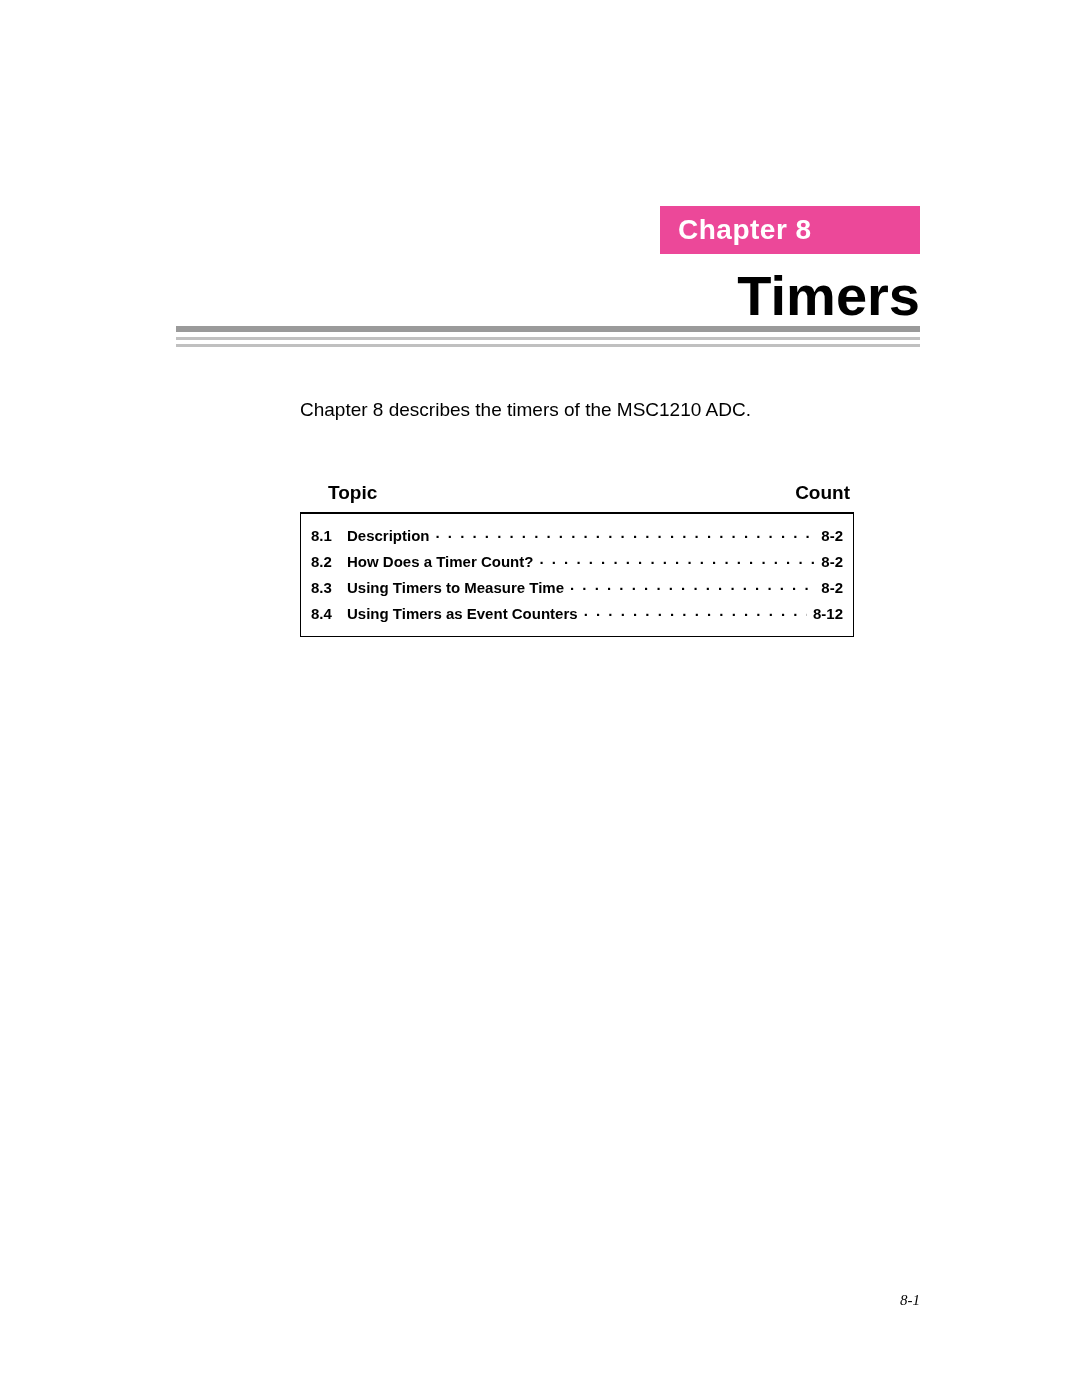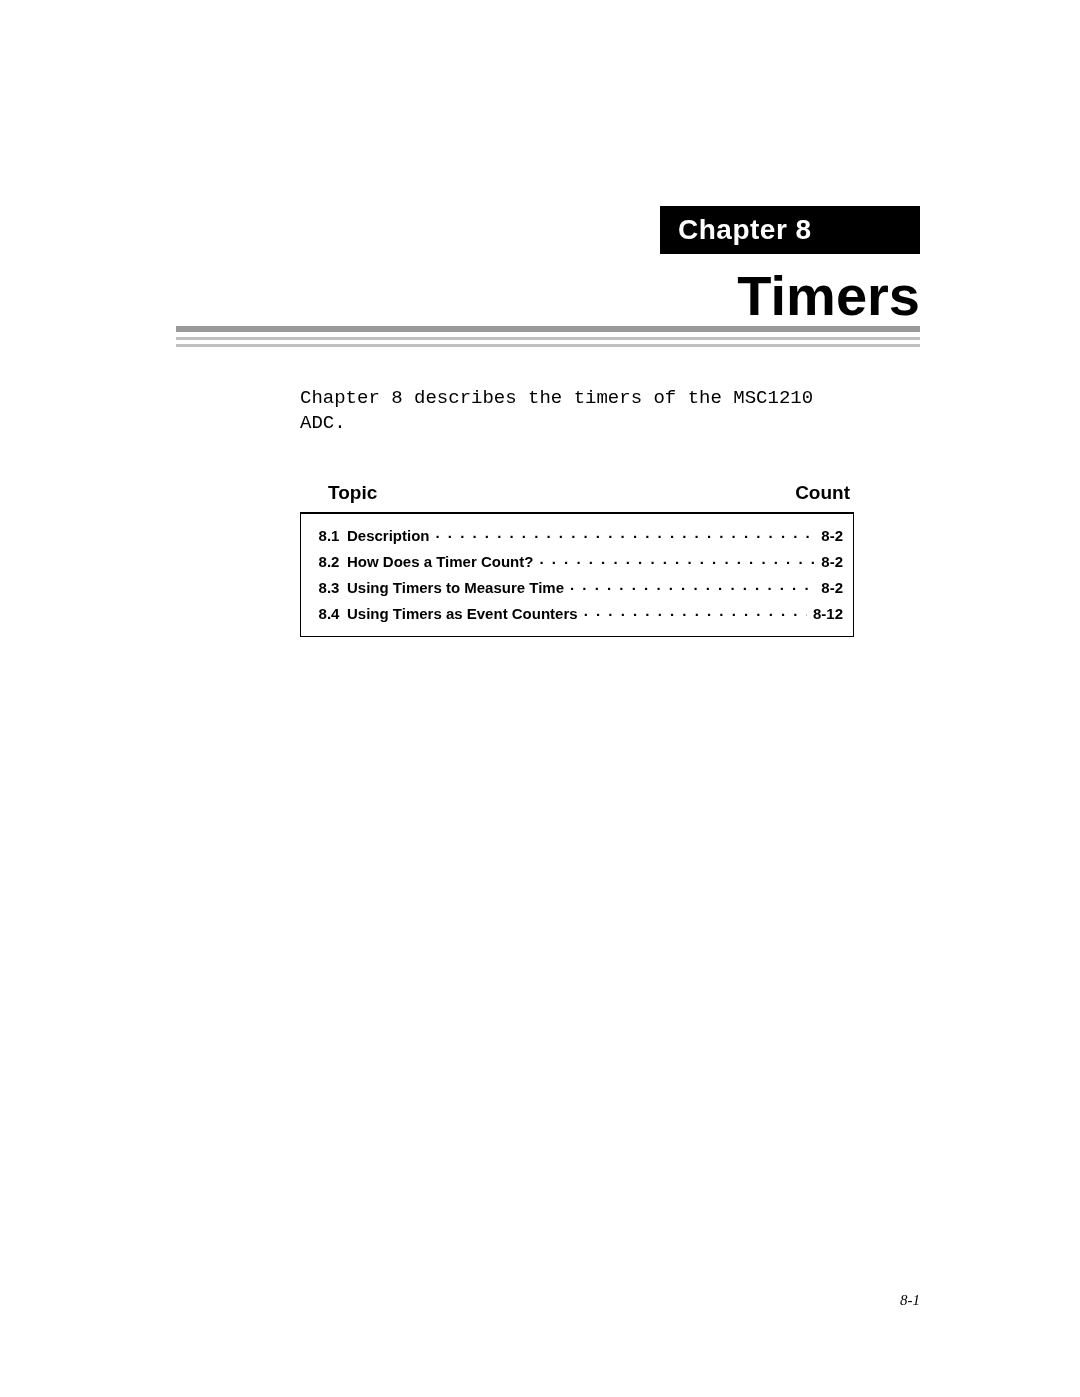--- a/index.html
+++ b/index.html
@@ -16,21 +16,21 @@
     width: 1080px;
     height: 1397px;
     box-sizing: border-box;
   }
   .chapter-banner {
     position: absolute;
     top: 206px;
     right: 160px;
     width: 260px;
     height: 48px;
-    background: #000000;
+    background: #ec4899;
     color: #fff;
     font-size: 28px;
     font-weight: bold;
     line-height: 48px;
     padding-left: 18px;
     box-sizing: border-box;
     letter-spacing: 0.5px;
   }
   .title {
     position: absolute;
@@ -55,24 +55,24 @@
   }
   .rules .thin {
     height: 3px;
     background: #c0c0c0;
     margin-bottom: 4px;
   }
   .intro {
     position: absolute;
     left: 300px;
     right: 226px;
-    top: 386px;
+    top: 398px;
     font-size: 19px;
     line-height: 1.3;
-    font-family: Liberation Mono, monospace;
+    font-family: Liberation Sans, sans-serif;
   }
   .toc {
     position: absolute;
     left: 300px;
     right: 226px;
     top: 482px;
   }
   .toc-header {
     display: flex;
     justify-content: space-between;
@@ -90,21 +90,20 @@
     display: flex;
     align-items: baseline;
     font-size: 15px;
     font-weight: bold;
     padding: 4px 0;
     white-space: nowrap;
   }
   .toc-num {
     width: 36px;
     flex: 0 0 36px;
-    text-align: center;
   }
   .toc-title {
     flex: 0 0 auto;
     text-align: center;
   }
   .toc-dots {
     flex: 1 1 auto;
     overflow: hidden;
     margin: 0 6px;
     position: relative;

